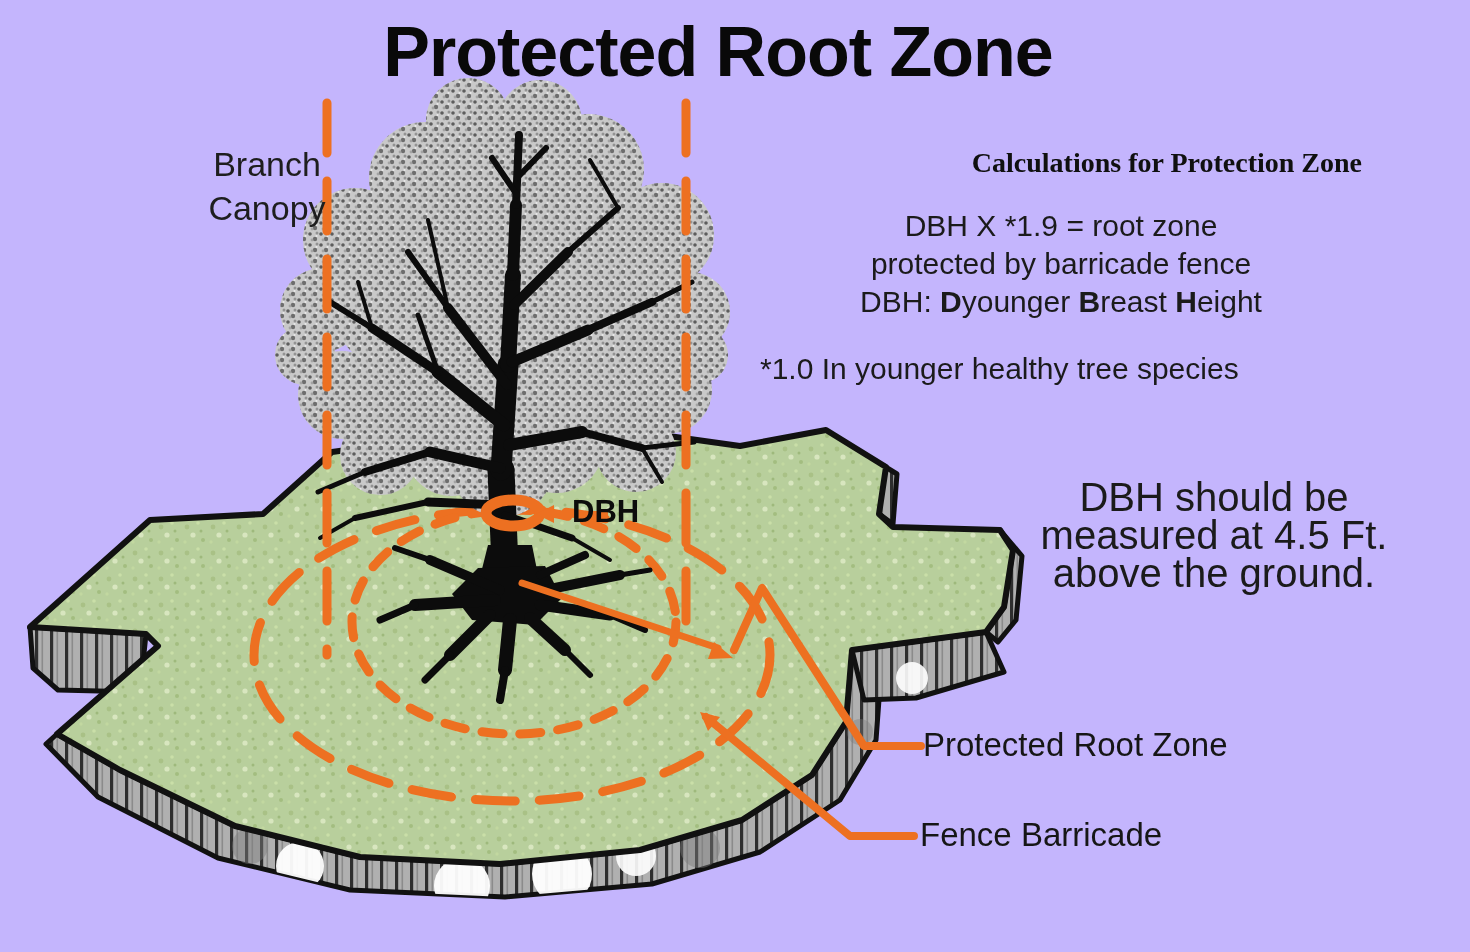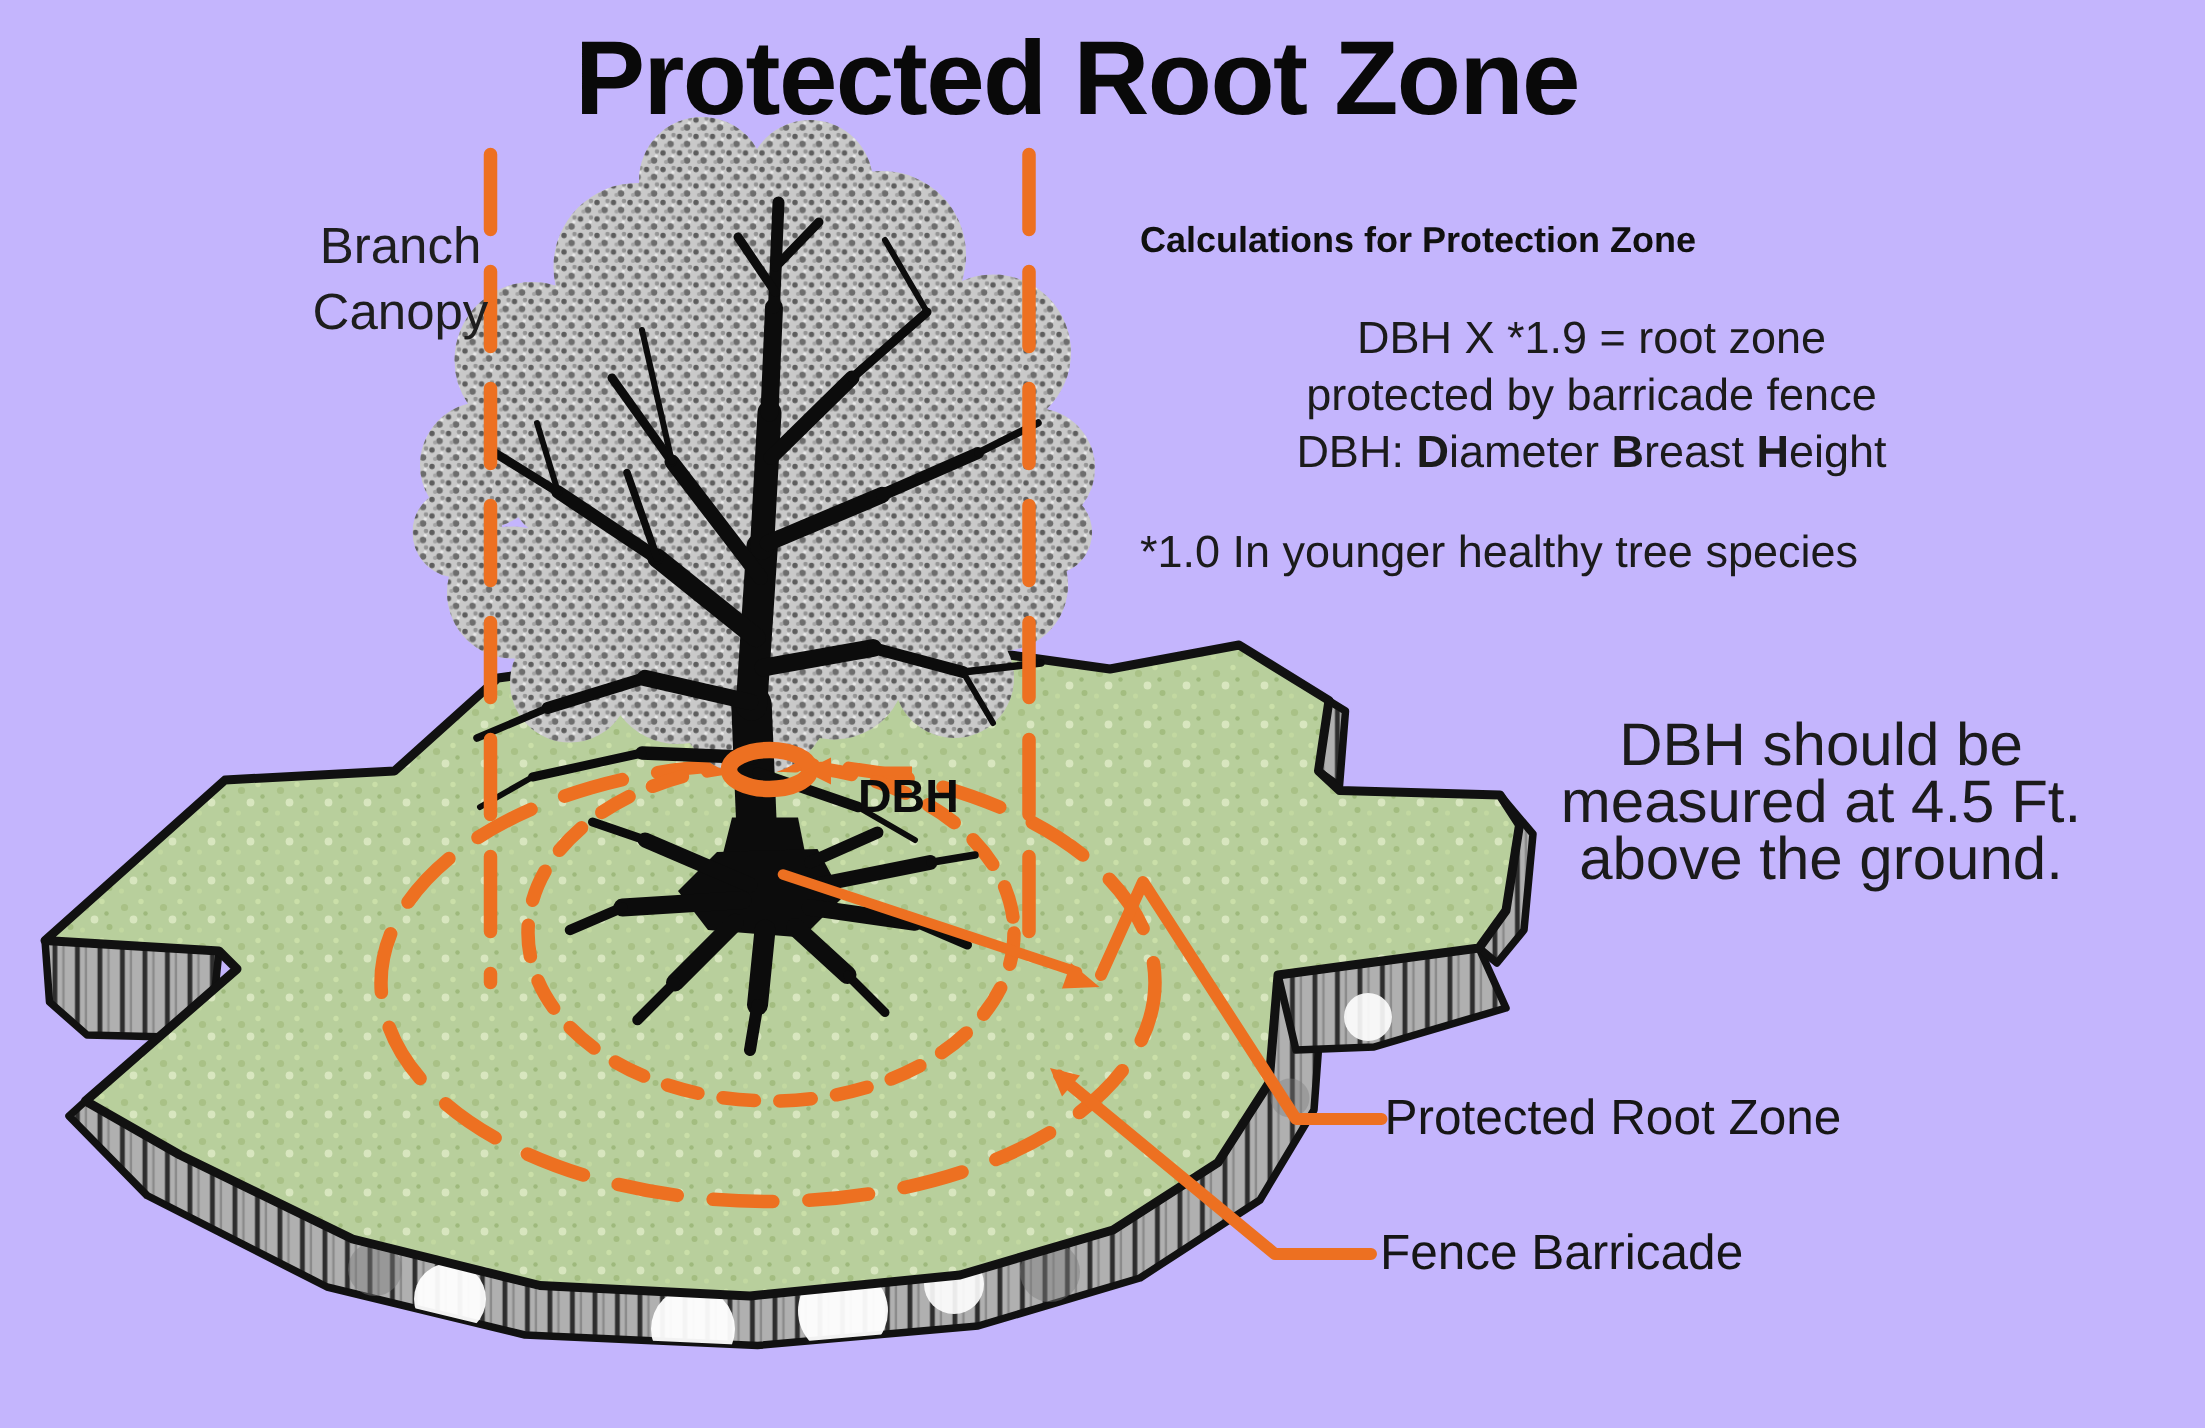--- a/index.html
+++ b/index.html
@@ -18,36 +18,36 @@
   .txt{position:absolute;white-space:nowrap;}
   .title{
     left:0px;top:12px;width:1436px;text-align:center;
     font-size:70px;font-weight:800;letter-spacing:-1px;color:#090909;
   }
   .branch-canopy{
     left:177px;top:142px;width:180px;text-align:center;
     font-size:34px;line-height:44px;color:#1e1e1e;
   }
   .calc-heading{
-    left:760px;top:147px;width:602px;text-align:left;
-    font-size:24px;font-weight:700;color:#101010;
+    left:760px;top:147px;width:602px;text-align:right;
+    font-size:28px;font-weight:700;color:#101010;font-family:Liberation Serif, serif;
   }
   .calc-body{
     left:760px;top:207px;width:602px;text-align:center;
     font-size:30px;line-height:38px;white-space:normal;
   }
   .calc-footnote{
     left:760px;top:352px;width:602px;text-align:left;
     font-size:30px;
   }
   .note{
     left:1014px;top:478px;width:400px;text-align:center;
     font-size:40px;line-height:38px;white-space:normal;
   }
-  .dbh-label{left:572px;top:494px;font-size:31px;font-weight:700;color:#0c0c0c;margin-top:19px;}
+  .dbh-label{left:572px;top:494px;font-size:31px;font-weight:700;color:#0c0c0c;}
   .prz-label{left:923px;top:726px;font-size:33px;color:#161616;}
   .fb-label{left:920px;top:816px;font-size:33px;color:#161616;}
   .b{font-weight:700;}
 </style>
 </head>
 <body>
 
 <div class="stage">
 
   <svg width="1470" height="952" viewBox="0 0 1470 952">
@@ -223,21 +223,21 @@
   <div class="txt branch-canopy">
     <div>Branch</div>
     <div>Canopy</div>
   </div>
 
   <div class="txt calc-heading">Calculations for Protection Zone</div>
 
   <div class="txt calc-body">
     <div>DBH X *1.9 = root zone</div>
     <div>protected by barricade fence</div>
-    <div><span>DBH: </span><span class="b">D</span><span>iameter </span><span class="b">B</span><span>reast </span><span class="b">H</span><span>eight</span></div>
+    <div><span>DBH: </span><span class="b">D</span><span>younger </span><span class="b">B</span><span>reast </span><span class="b">H</span><span>eight</span></div>
   </div>
 
   <div class="txt calc-footnote">*1.0 In younger healthy tree species</div>
 
   <div class="txt note">
     <div>DBH should be</div>
     <div>measured at 4.5 Ft.</div>
     <div>above the ground.</div>
   </div>
 

